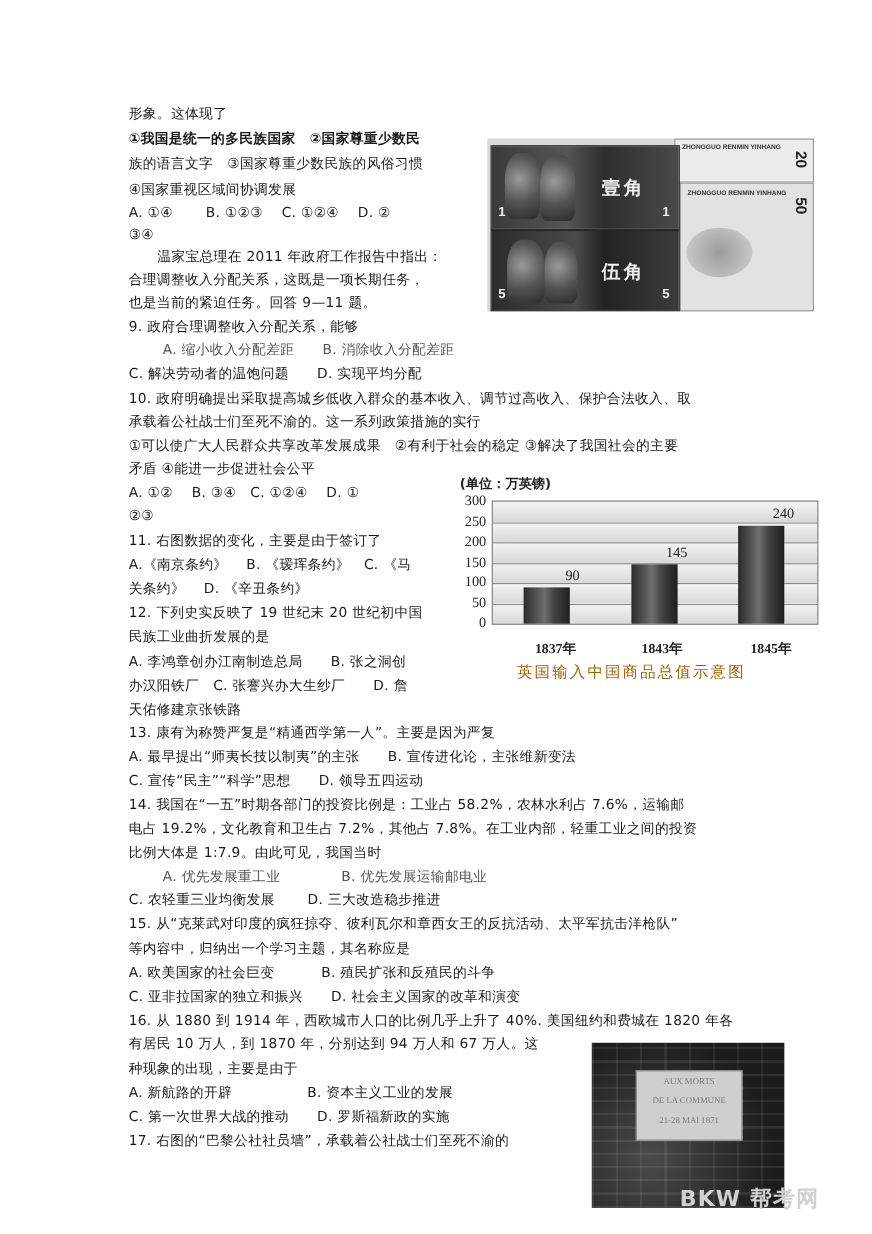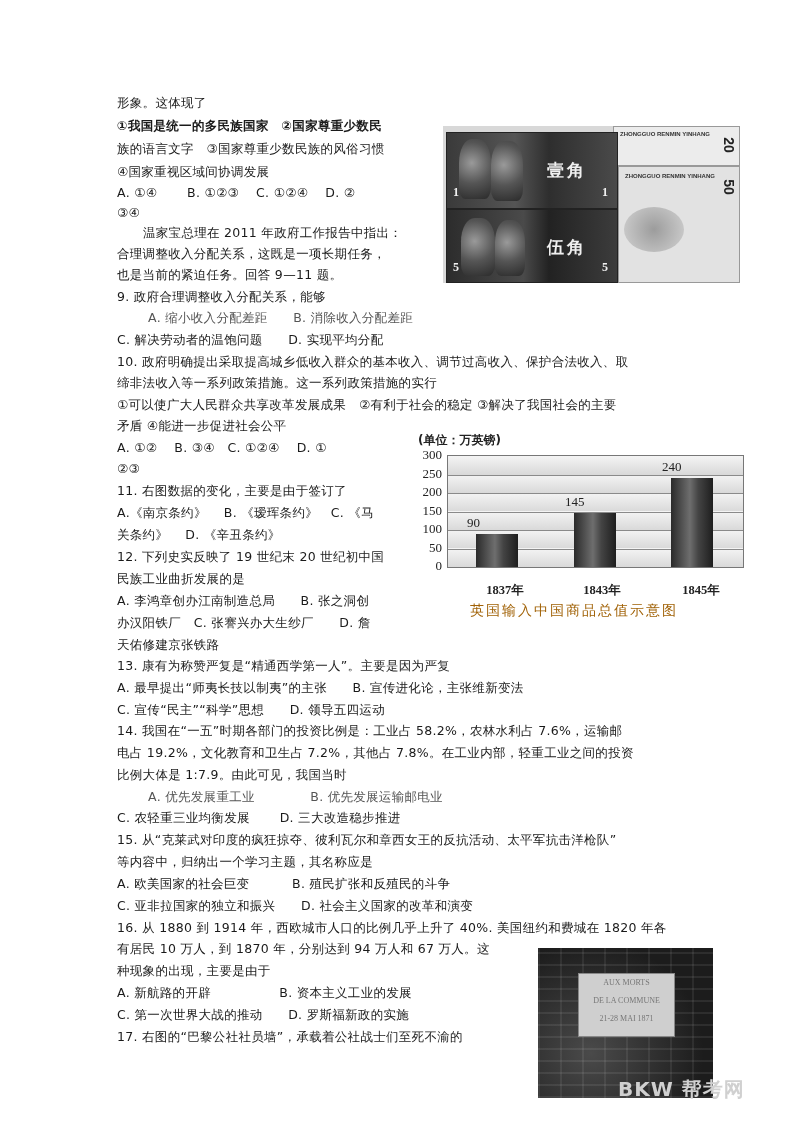--- a/index.html
+++ b/index.html
@@ -9,34 +9,34 @@
   .gray { color: #555; margin-left: 31px; }
   .indent { padding-left: 26px; }
 
   
   .banknotes { position: absolute; left: 443px; top: 126px; width: 295px; height: 157px; background: #d8d8d8; }
   .note { position: absolute; border: 1px solid #222; }
   .note-1 { left: 3px; top: 6px; width: 170px; height: 75px; background: linear-gradient(90deg,#3a3a3a 0%,#555 40%,#2e2e2e 60%,#4a4a4a 100%); }
   .note-5 { left: 3px; top: 83px; width: 170px; height: 72px; background: linear-gradient(90deg,#2c2c2c 0%,#4a4a4a 45%,#222 60%,#3c3c3c 100%); }
   .note-20 { left: 170px; top: 0px; width: 125px; height: 38px; background: #ececec; border-color:#999; }
   .note-50 { left: 175px; top: 40px; width: 120px; height: 115px; background: #e2e2e2; border-color:#999; }
-  .note-label { position: absolute; color: #f0f0f0; font-family: Liberation Serif, serif; font-weight: bold; font-size: 17px; letter-spacing: 3px; }
+  .note-label { position: absolute; color: #f0f0f0; font-family: Liberation Sans, sans-serif; font-weight: bold; font-size: 17px; letter-spacing: 3px; }
   .note-small { position: absolute; font-size: 6px; color: #333; font-family: "Liberation Sans", sans-serif; font-weight: bold; }
   .note-num { position: absolute; font-family: "Liberation Sans", sans-serif; font-weight: bold; color: #222; font-size: 14px; transform: rotate(90deg); }
   .portrait { position: absolute; border-radius: 40% 40% 20% 20%; background: radial-gradient(circle at 40% 40%, #9a9a9a 0%, #555 50%, #2a2a2a 100%); }
 
   
   .chart { position: absolute; left: 410px; top: 432px; width: 335px; height: 200px; }
   .chart-unit { position: absolute; left: 8px; top: 0px; font-size: 12px; font-weight: bold; color: #222; }
   .plot { position: absolute; left: 37px; top: 23px; width: 295px; height: 111px; border: 1px solid #777;
           background: repeating-linear-gradient(180deg,#f4f4f4 0px,#d9d9d9 18.5px); }
   .grid { position: absolute; left: 0; right: 0; height: 1px; background: #8a8a8a; }
   .ytick { position: absolute; left: 0px; width: 32px; text-align: right; font-family: "Liberation Serif", serif; font-size: 13px; color: #222; }
   .bar { position: absolute; bottom: 0; width: 42px; background: linear-gradient(90deg,#2a2a2a 0%,#6e6e6e 45%,#444 65%,#1e1e1e 100%); }
-  .bar-val { position: absolute; width: 60px; text-align: left; font-family: "Liberation Serif", serif; font-size: 13px; color: #222; }
+  .bar-val { position: absolute; width: 60px; text-align: right; font-family: "Liberation Serif", serif; font-size: 13px; color: #222; }
   .xlabel { position: absolute; width: 70px; text-align: center; font-family: "Liberation Serif", serif; font-weight: bold; font-size: 12.5px; color: #222; top: 150px; }
   .chart-title { position: absolute; left: 60px; top: 170px; width: 250px; text-align: left; font-size: 14px; letter-spacing: 2px; color: #a16207; }
 
   
   .photo { position: absolute; left: 538px; top: 948px; width: 175px; height: 150px; background: #2a2a2a; overflow: hidden; }
   .bricks { position: absolute; inset: 0;
     background:
       repeating-linear-gradient(0deg, rgba(255,255,255,0.08) 0 2px, transparent 2px 12px),
       repeating-linear-gradient(90deg, rgba(255,255,255,0.07) 0 2px, transparent 2px 22px),
       radial-gradient(circle at 30% 70%, #4a4a4a 0%, #1c1c1c 70%); }
@@ -83,21 +83,21 @@
     <span class="note-label" style="left:6px;top:50px;font-size:12px;">5</span>
     <span class="note-label" style="left:155px;top:50px;font-size:12px;">5</span>
   </div>
 </div>
 
 <div class="line" style="top:287px;">9.  政府合理调整收入分配关系，能够</div>
 <div class="line gray" style="top:308px;">A. 缩小收入分配差距　　B. 消除收入分配差距</div>
 <div class="line" style="top:330px;">C. 解决劳动者的温饱问题　　D. 实现平均分配</div>
 
 <div class="line" style="top:352px;">10. 政府明确提出采取提高城乡低收入群众的基本收入、调节过高收入、保护合法收入、取</div>
-<div class="line" style="top:373px;">缔非法收入等一系列政策措施。这一系列政策措施的实行</div>
+<div class="line" style="top:373px;">承载着公社战士们至死不渝的。这一系列政策措施的实行</div>
 <div class="line" style="top:395px;">①可以使广大人民群众共享改革发展成果　②有利于社会的稳定 ③解决了我国社会的主要</div>
 <div class="line" style="top:416px;">矛盾 ④能进一步促进社会公平</div>
 <div class="line" style="top:438px;">A. ①②　 B. ③④　C. ①②④　 D. ①</div>
 <div class="line" style="top:459px;">②③</div>
 
 <div class="line" style="top:481px;text-align:right;">11. 右图数据的变化，主要是由于签订了</div>
 <div class="line" style="top:503px;">A.《南京条约》　 B. 《瑷珲条约》　C. 《马</div>
 <div class="line" style="top:525px;">关条约》　 D. 《辛丑条约》</div>
 
 <div class="chart">

